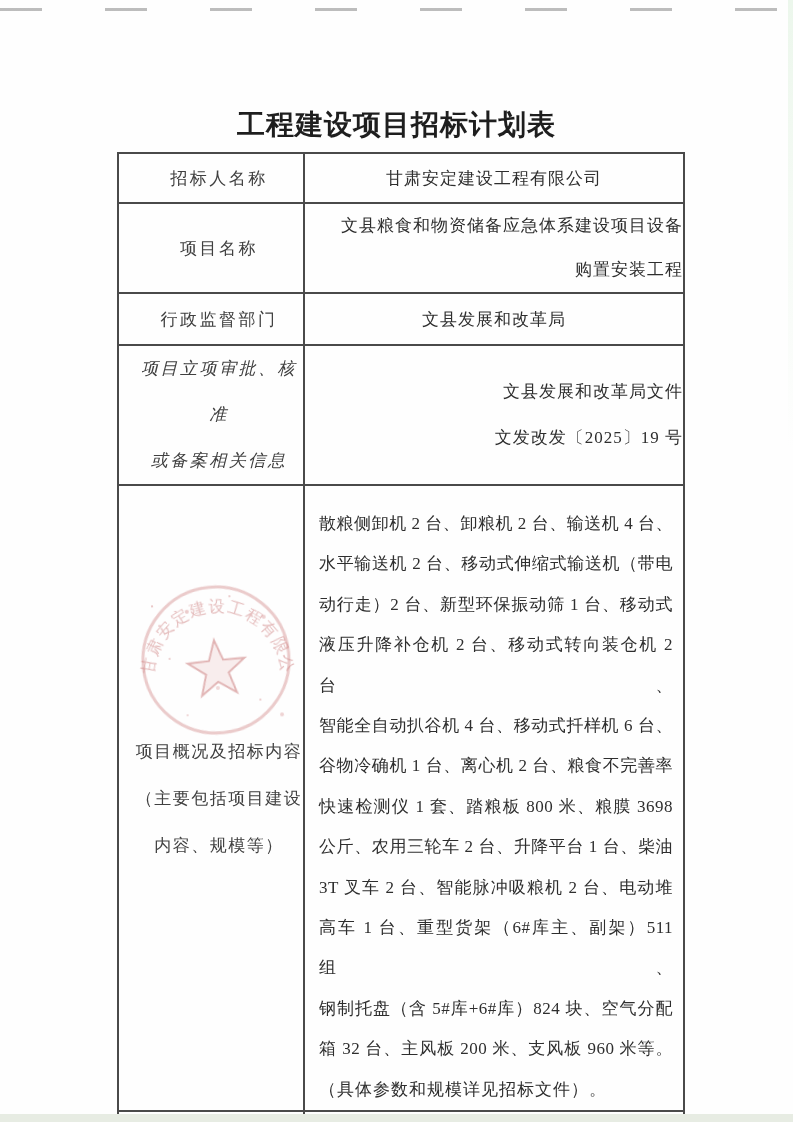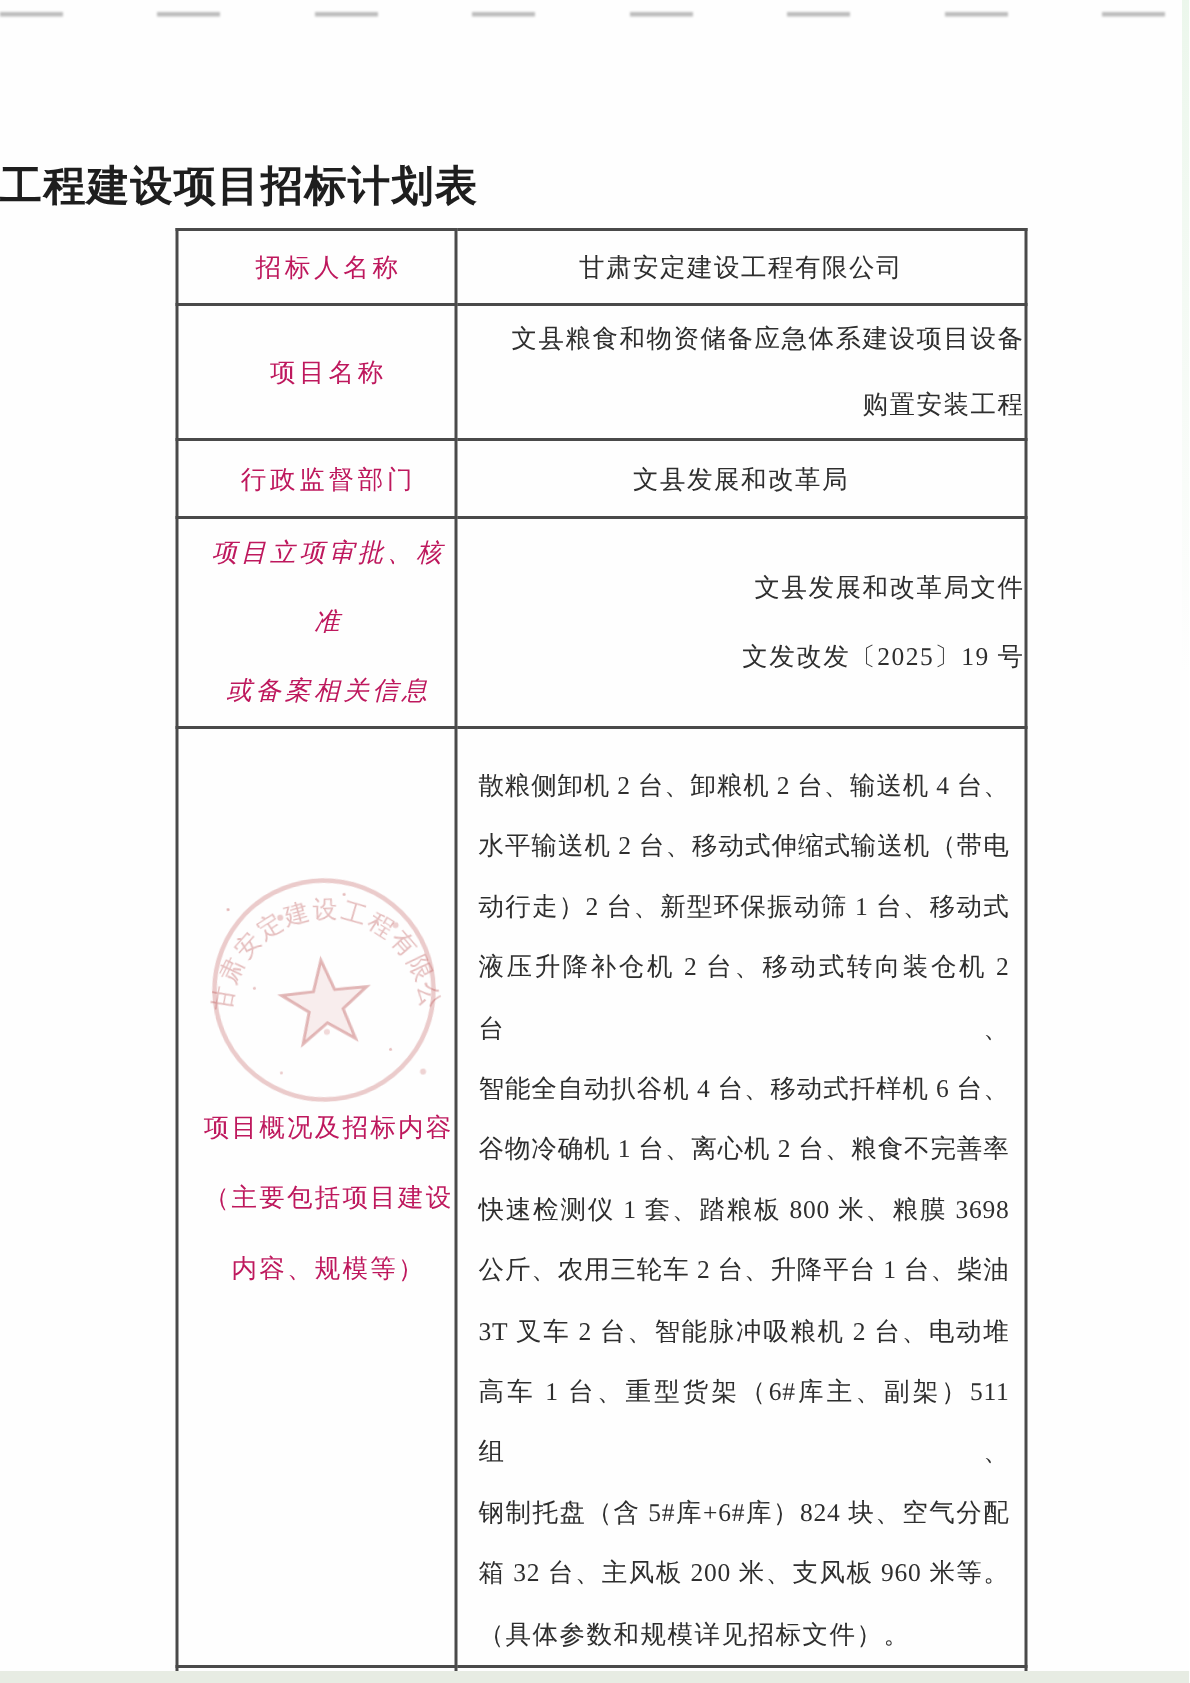--- a/index.html
+++ b/index.html
@@ -19,41 +19,41 @@
     position:absolute; bottom:0; left:0; width:100%; height:8px;
     background:#e7ece3;
   }
   .scan-right {
     position:absolute; top:0; right:0; width:5px; height:40%;
     background:linear-gradient(180deg, rgba(214,238,214,.45), rgba(255,255,255,0));
   }
   
   .title {
     position:absolute; top:110px; left:0; width:100%;
-    font-size:28px; line-height:30px;
+    text-align:center; font-size:28px; line-height:30px;
     font-weight:bold; letter-spacing:1px; color:#1e1e1e;
   }
   
   .plan-table {
     position:absolute; left:117px; top:152px; width:566px;
     border-collapse:collapse; table-layout:fixed;
   }
   .plan-table td {
     border:2px solid #4a4a4a; vertical-align:middle;
     font-size:17px; padding:0; overflow:hidden;
   }
   .col-label { width:186px; }
   .col-value { width:380px; }
   .r1 td { height:48px; }
   .r2 td { height:88px; }
   .r3 td { height:50px; }
   .r4 td { height:94px; }
   .r5 td { height:528px; }
   .r6 td { height:48px; }
-  td.lab { text-align:center; letter-spacing:2.5px; color:#be185d;padding-left:16px; }
+  td.lab { text-align:center; letter-spacing:2.5px; color:#404040;padding-left:16px; }
   td.val { text-align:center; letter-spacing:1px; }
   .lab .lline { line-height:46px;font-style:italic; }
   .lab .lline5 { line-height:47px; letter-spacing:1.5px; }
   .val .vline { line-height:44px; text-align:right; }
   .val .vline4 { line-height:46px; text-align:right; }
   td.desc { padding:18px 10px 0 14px; vertical-align:middle;margin-top:16px; }
   .desc .ln {
     line-height:40.4px; letter-spacing:.5px;
     text-align:justify; text-align-last:justify;
   }

